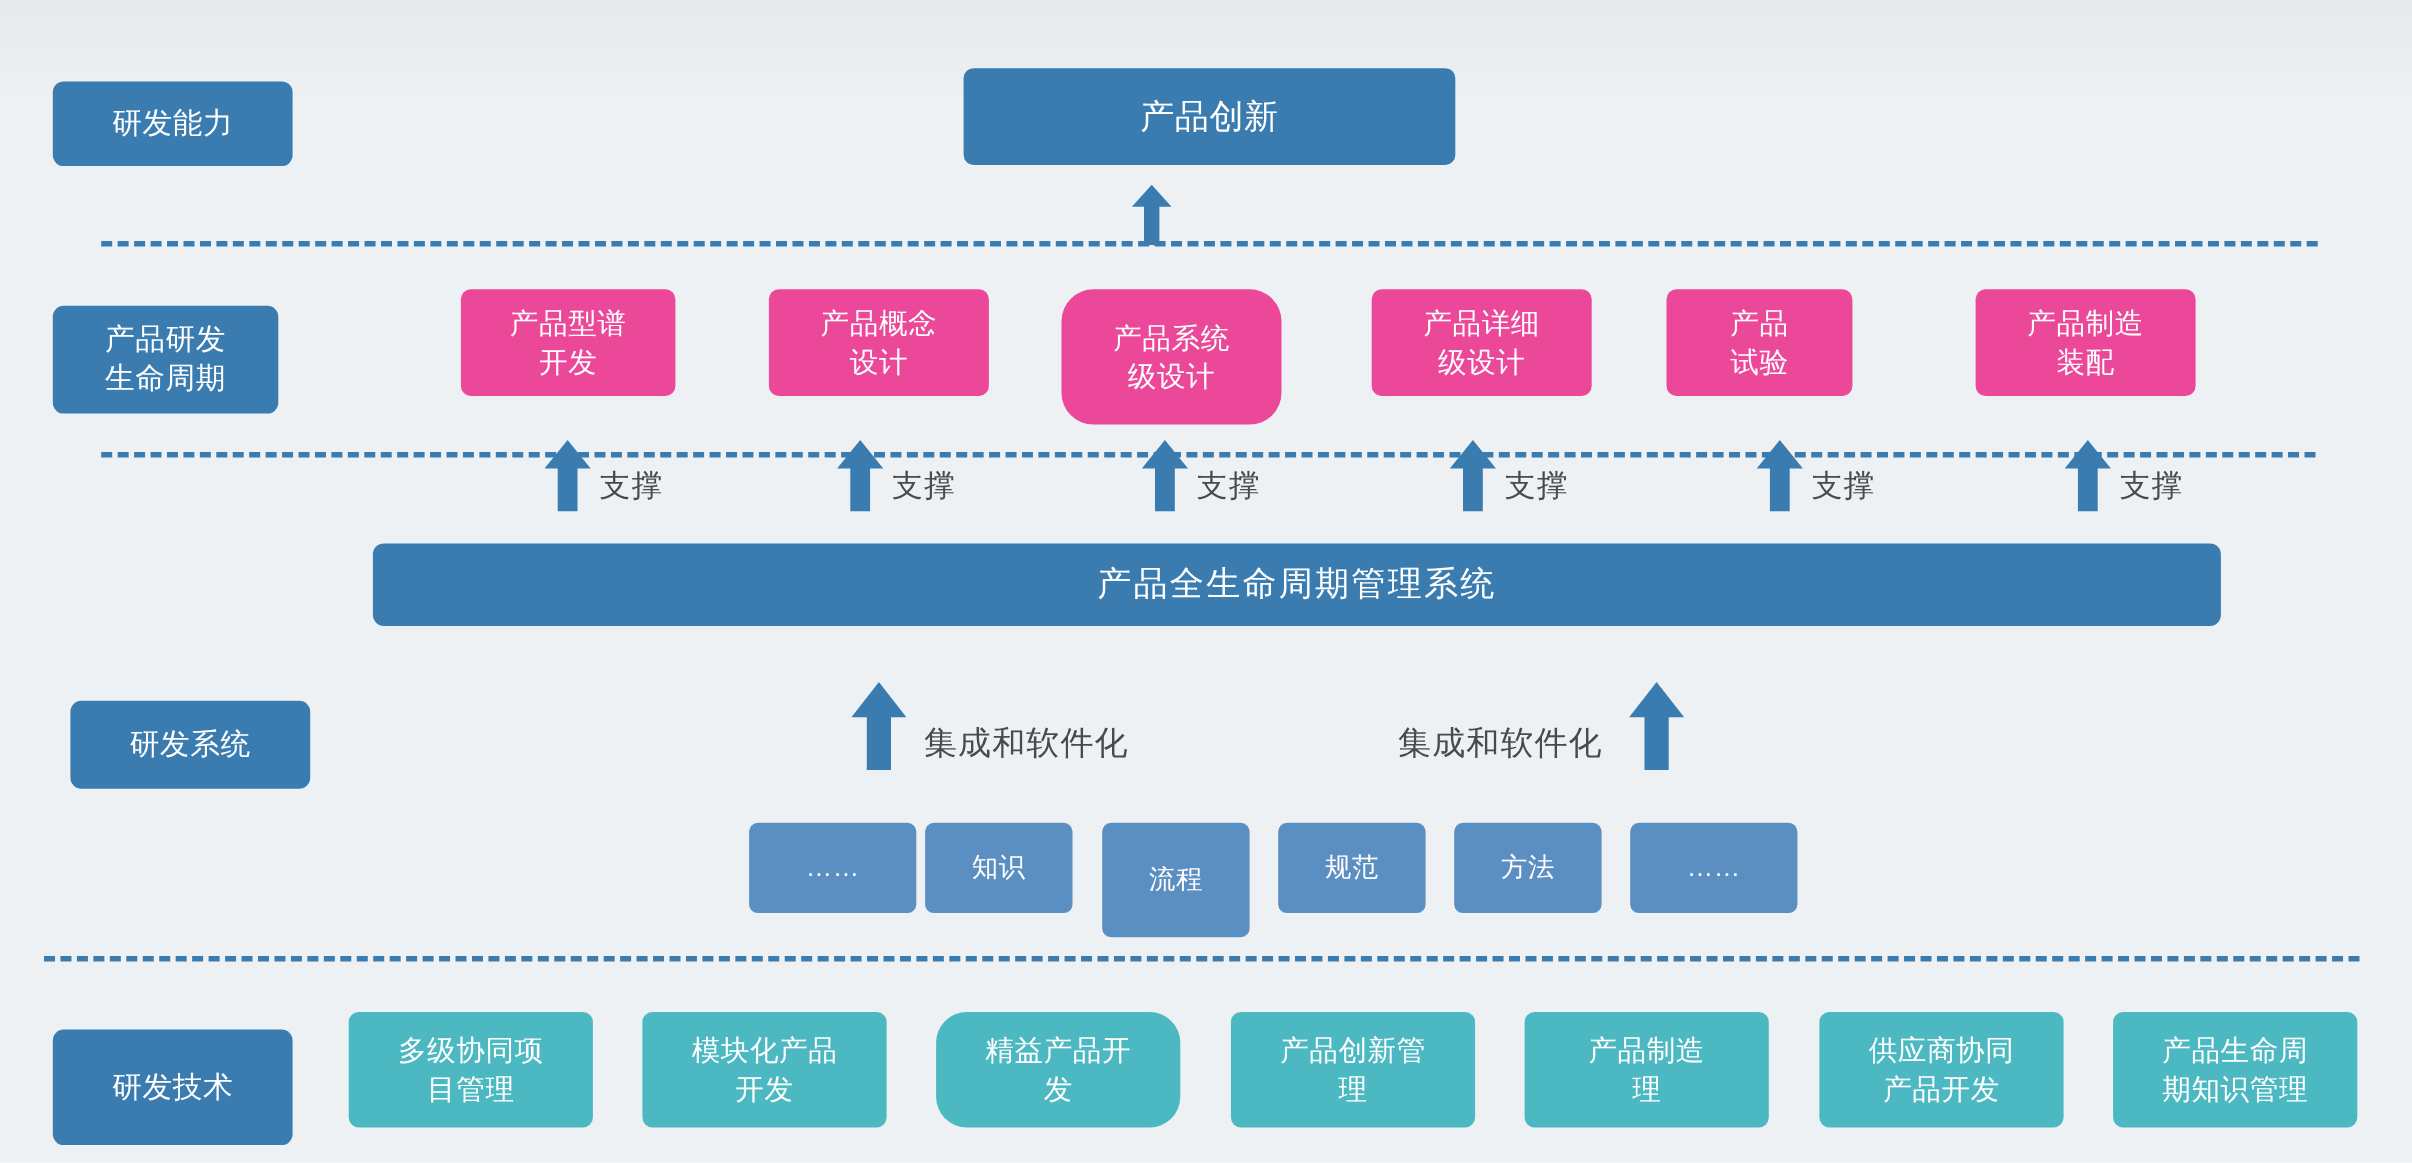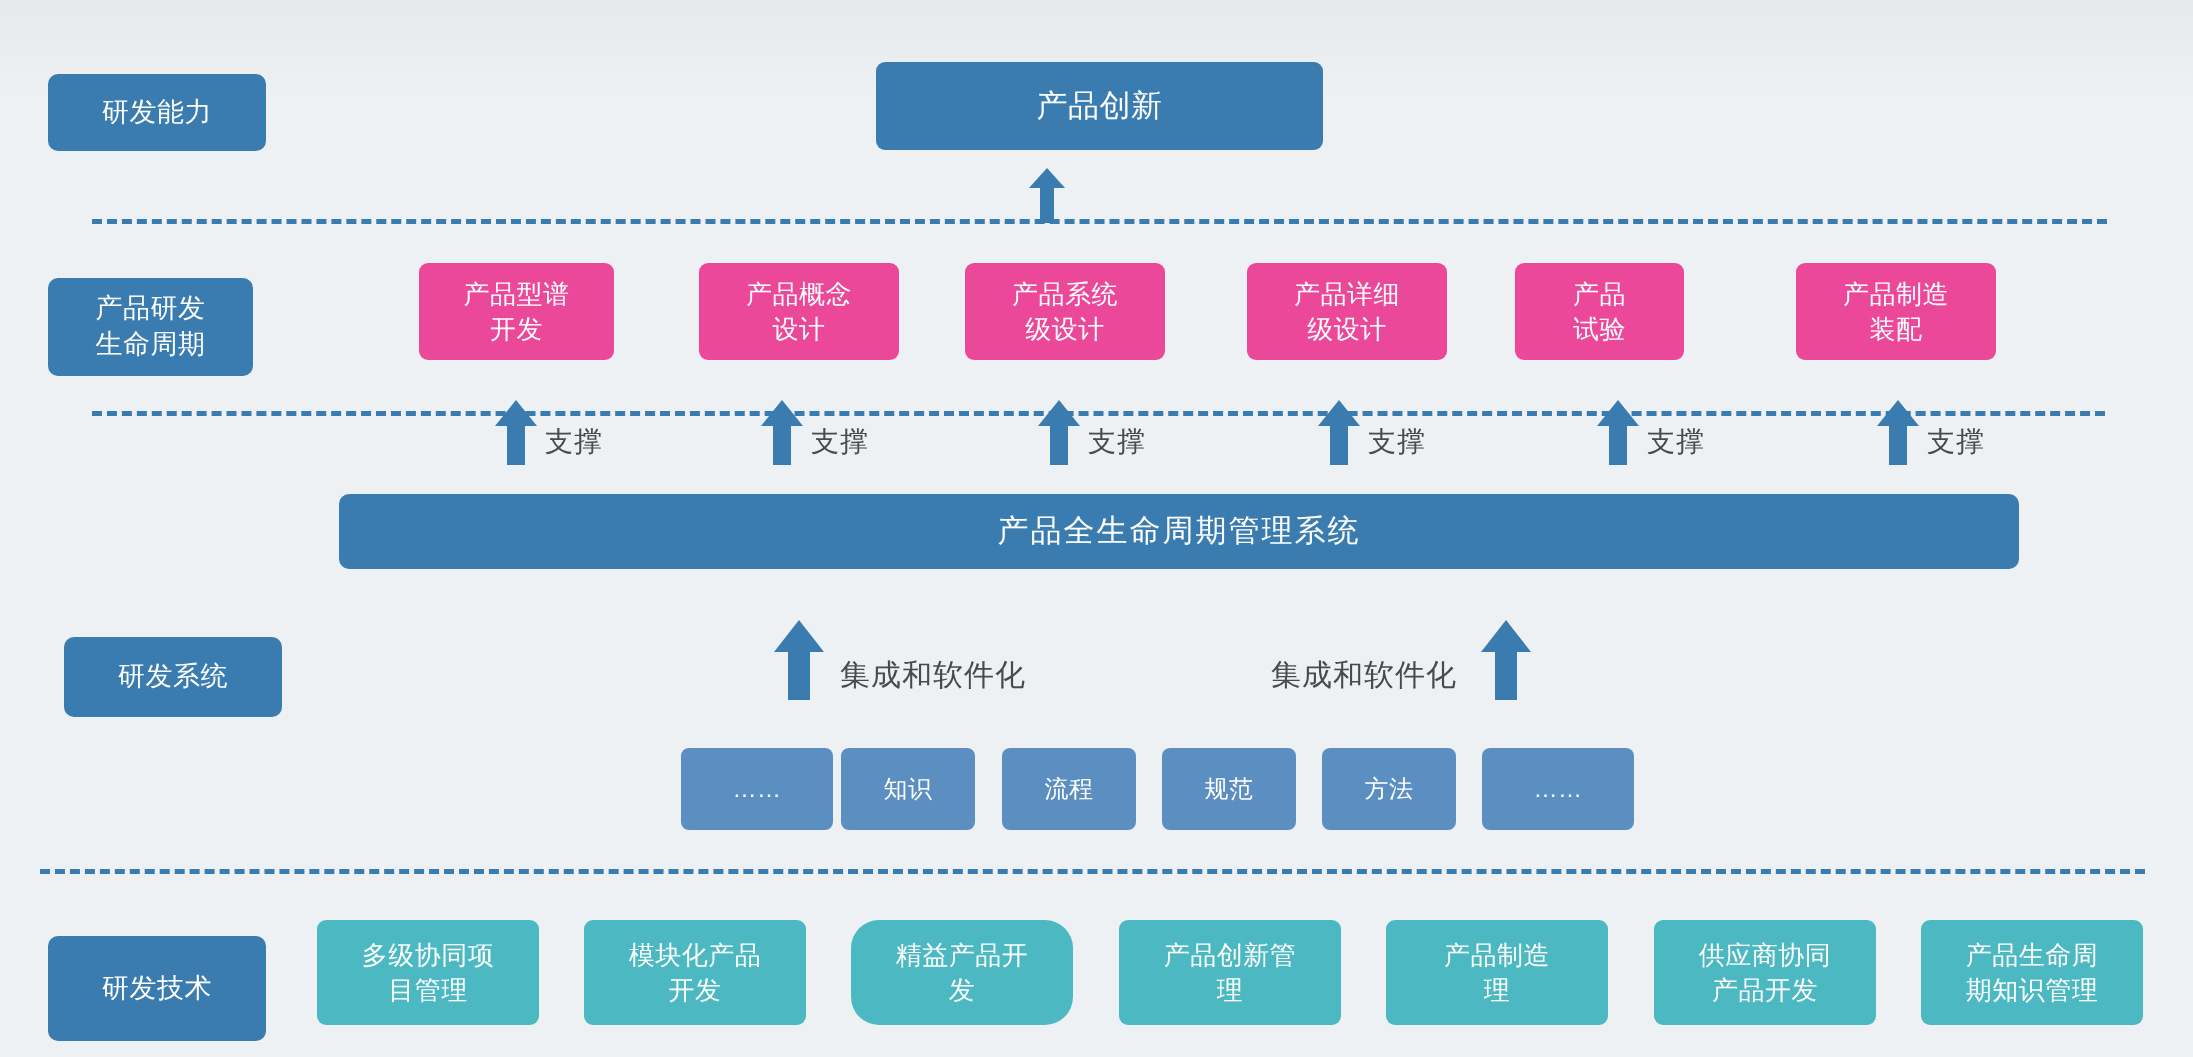--- a/index.html
+++ b/index.html
@@ -111,21 +111,21 @@
       <polygon points="18,0 36,20 25,20 25,55 11,55 11,20 0,20" fill="#3a7cb0"></polygon>
     </svg>
   </div>
 
   <div class="dashed" style="left:92px; top:219px; width:2015px;"></div>
 
   <div class="box yellow stage-box" style="left:419px; top:263px; width:195px; height:97px;">产品型谱
 开发</div>
   <div class="box yellow stage-box" style="left:699px; top:263px; width:200px; height:97px;">产品概念
 设计</div>
-  <div class="box yellow stage-box" style="left:965px; top:263px; width:200px; height:97px;">产品系统
+  <div class="box yellow stage-box" style="left:965px; top:263px; width:200px; height:123px;border-radius:29px;">产品系统
 级设计</div>
   <div class="box yellow stage-box" style="left:1247px; top:263px; width:200px; height:97px;">产品详细
 级设计</div>
   <div class="box yellow stage-box" style="left:1515px; top:263px; width:169px; height:97px;">产品
 试验</div>
   <div class="box yellow stage-box" style="left:1796px; top:263px; width:200px; height:97px;">产品制造
 装配</div>
 
   <div class="arrow" style="left:495px; top:400px;">
     <svg width="42" height="65" viewBox="0 0 42 65">
@@ -182,21 +182,21 @@
 
   <div class="arrow" style="left:1481px; top:620px;">
     <svg width="50" height="80" viewBox="0 0 50 80">
         <polygon points="25,0 50,32 36,32 36,80 14,80 14,32 0,32" fill="#3a7cb0"></polygon>
       </svg>
   </div>
   <div class="arrow-label big" style="left:1271px; top:655px;">集成和软件化</div>
 
   <div class="box blue-light kn-box" style="left:681px; top:748px; width:152px; height:82px;">……</div>
   <div class="box blue-light kn-box" style="left:841px; top:748px; width:134px; height:82px;">知识</div>
-  <div class="box blue-light kn-box" style="left:1002px; top:748px; width:134px; height:82px;">流程</div>
+  <div class="box blue-light kn-box" style="left:1002px; top:748px; width:134px; height:104px;">流程</div>
   <div class="box blue-light kn-box" style="left:1162px; top:748px; width:134px; height:82px;">规范</div>
   <div class="box blue-light kn-box" style="left:1322px; top:748px; width:134px; height:82px;">方法</div>
   <div class="box blue-light kn-box" style="left:1482px; top:748px; width:152px; height:82px;">……</div>
 
   <div class="dashed fine" style="left:40px; top:869px; width:2105px; border-top-style:dashed; border-top-width:5px;"></div>
 
   <div class="box teal bottom-box" style="left:317px; top:920px; width:222px; height:105px;">多级协同项
 目管理</div>
   <div class="box teal bottom-box" style="left:584px; top:920px; width:222px; height:105px;">模块化产品
 开发</div>

